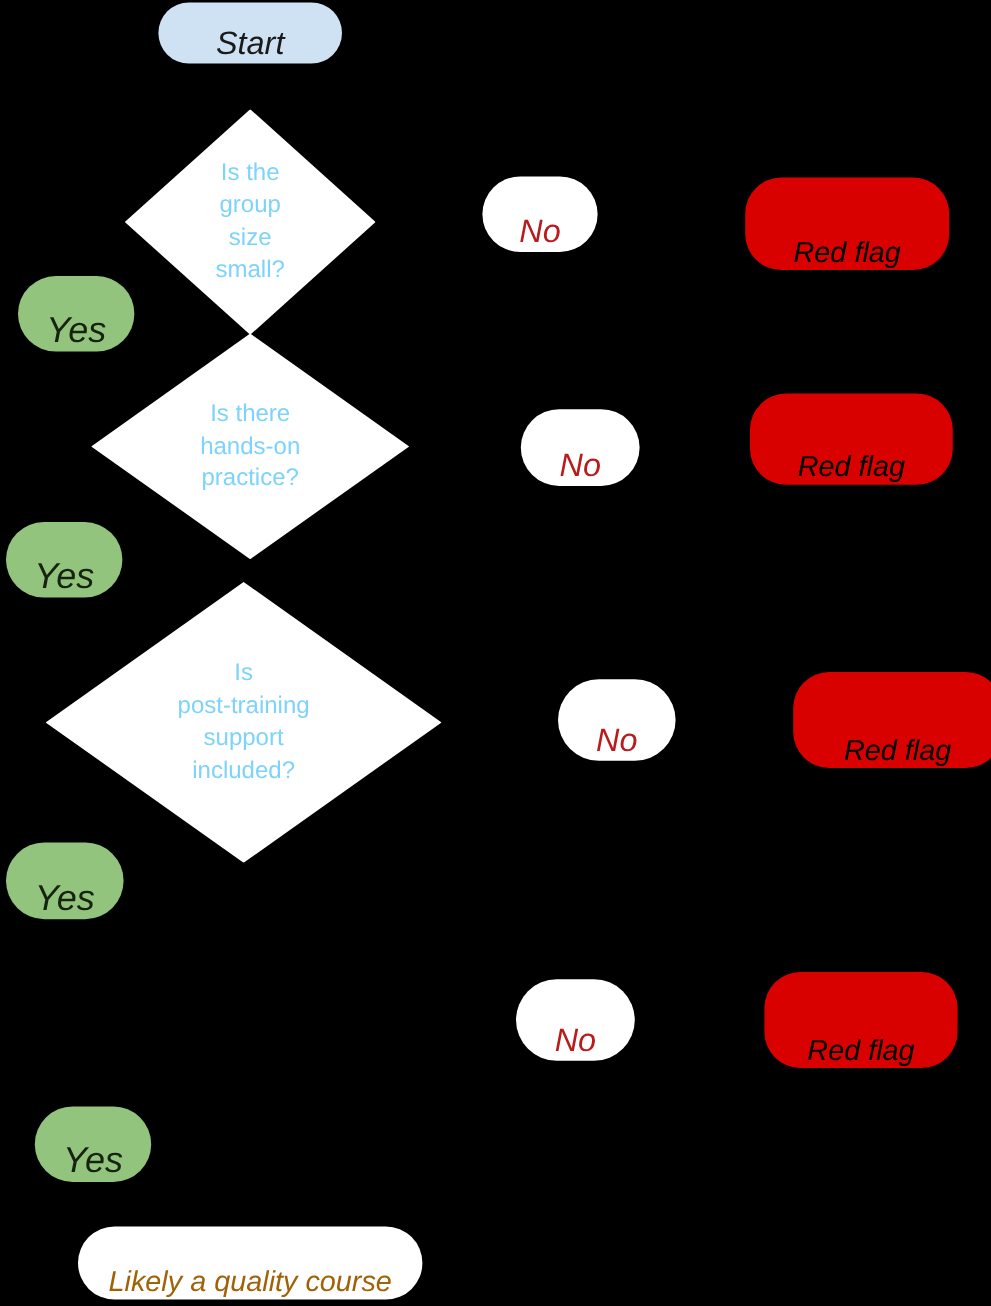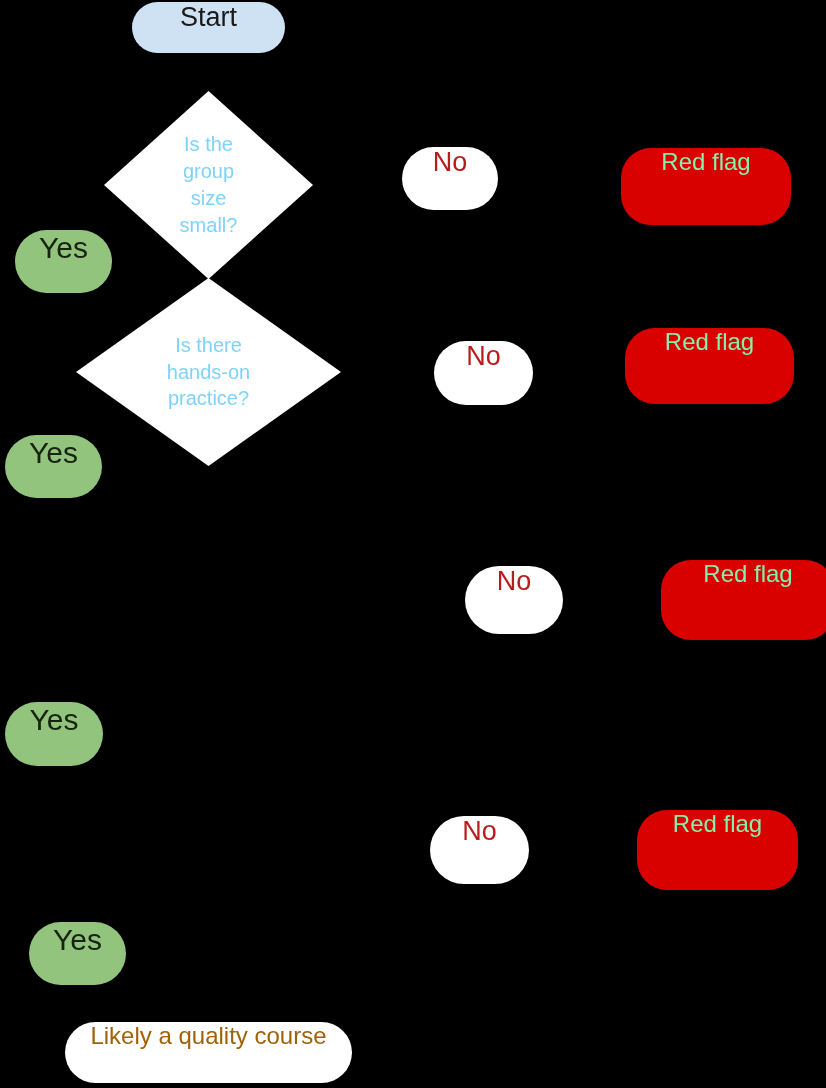--- a/index.html
+++ b/index.html
@@ -20,24 +20,25 @@
     left: 0;
     top: 0;
     width: 826px;
     height: 1088px;
     background: #000000;
   }
   .node {
     position: absolute;
     box-sizing: border-box;
     display: flex;
-    align-items: flex-start;
+    align-items: flex-end;
     justify-content: center;
     text-align: center;
     line-height: 1.18;
+    font-style: italic;
   }
   
   .pill {
     border-radius: 999px;
   }
   .pill-start {
     background: #cfe2f3;
     color: #1a1a1a;
     font-size: 27px;
   }
@@ -46,21 +47,21 @@
     color: #16240f;
     font-size: 30px;
   }
   .pill-no {
     background: #ffffff;
     color: #b91c1c;
     font-size: 27px;
   }
   .pill-redflag {
     background: #d90000;
-    color: #86efac;
+    color: #000000;
     font-size: 24px;
     border-radius: 30px;
   }
   .pill-result {
     background: #ffffff;
     color: #a16207;
     font-size: 24px;
   }
   
   .diamond {
@@ -138,20 +139,27 @@
   </div>
 
   <div class="node pill pill-redflag" style="left:625px; top:328px; width:169px; height:76px;">
     <span>Red flag</span>
   </div>
 
   <div class="node pill pill-yes" style="left:5px; top:435px; width:97px; height:63px;">
     <span>Yes</span>
   </div>
 
+  <div class="diamond d3" style="left:38px; top:485px; width:330px; height:234px;">
+    <div class="shape"></div>
+    <div class="dlabel">Is
+post-training
+support
+included?</div>
+  </div>
 
   <div class="node pill pill-no" style="left:465px; top:566px; width:98px; height:68px;">
     <span>No</span>
   </div>
 
   <div class="node pill pill-redflag" style="left:661px; top:560px; width:174px; height:80px;">
     <span>Red flag</span>
   </div>
 
   <div class="node pill pill-yes" style="left:5px; top:702px; width:98px; height:64px;">

